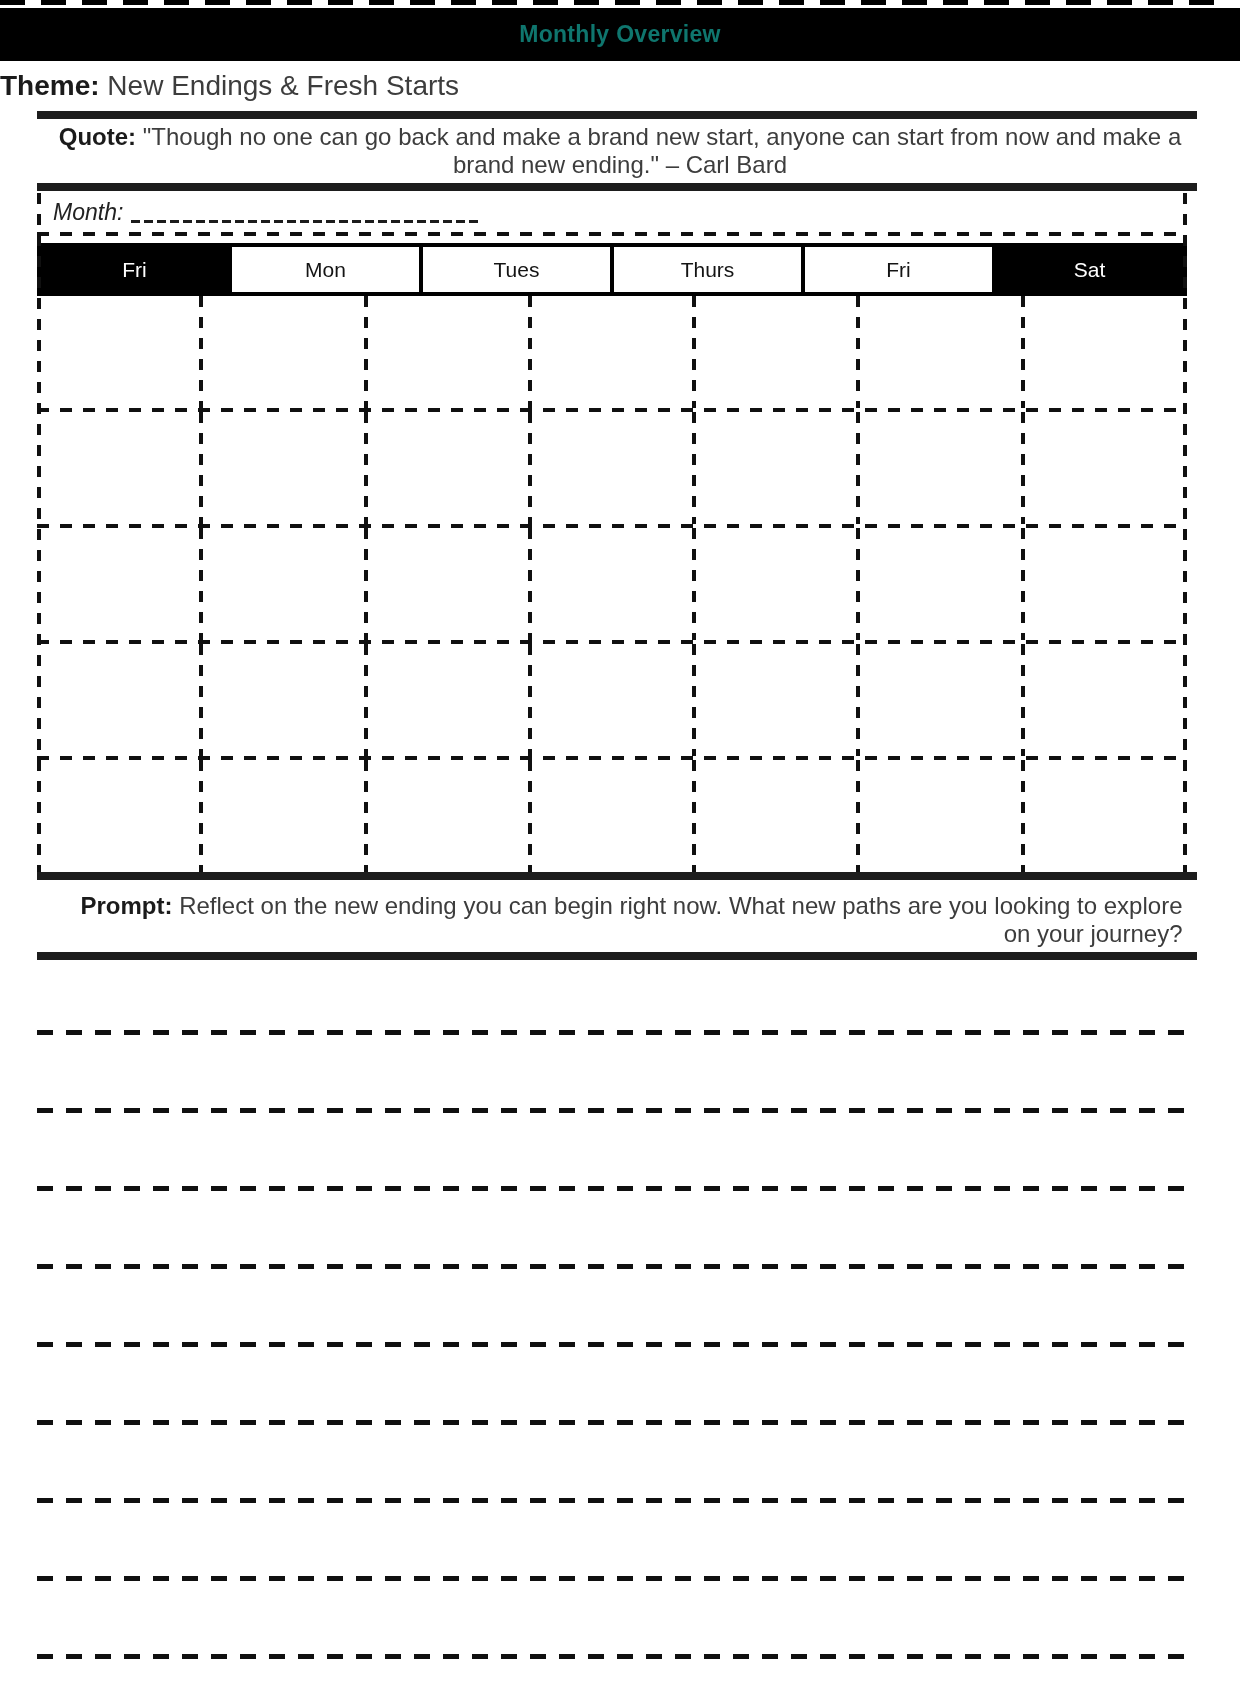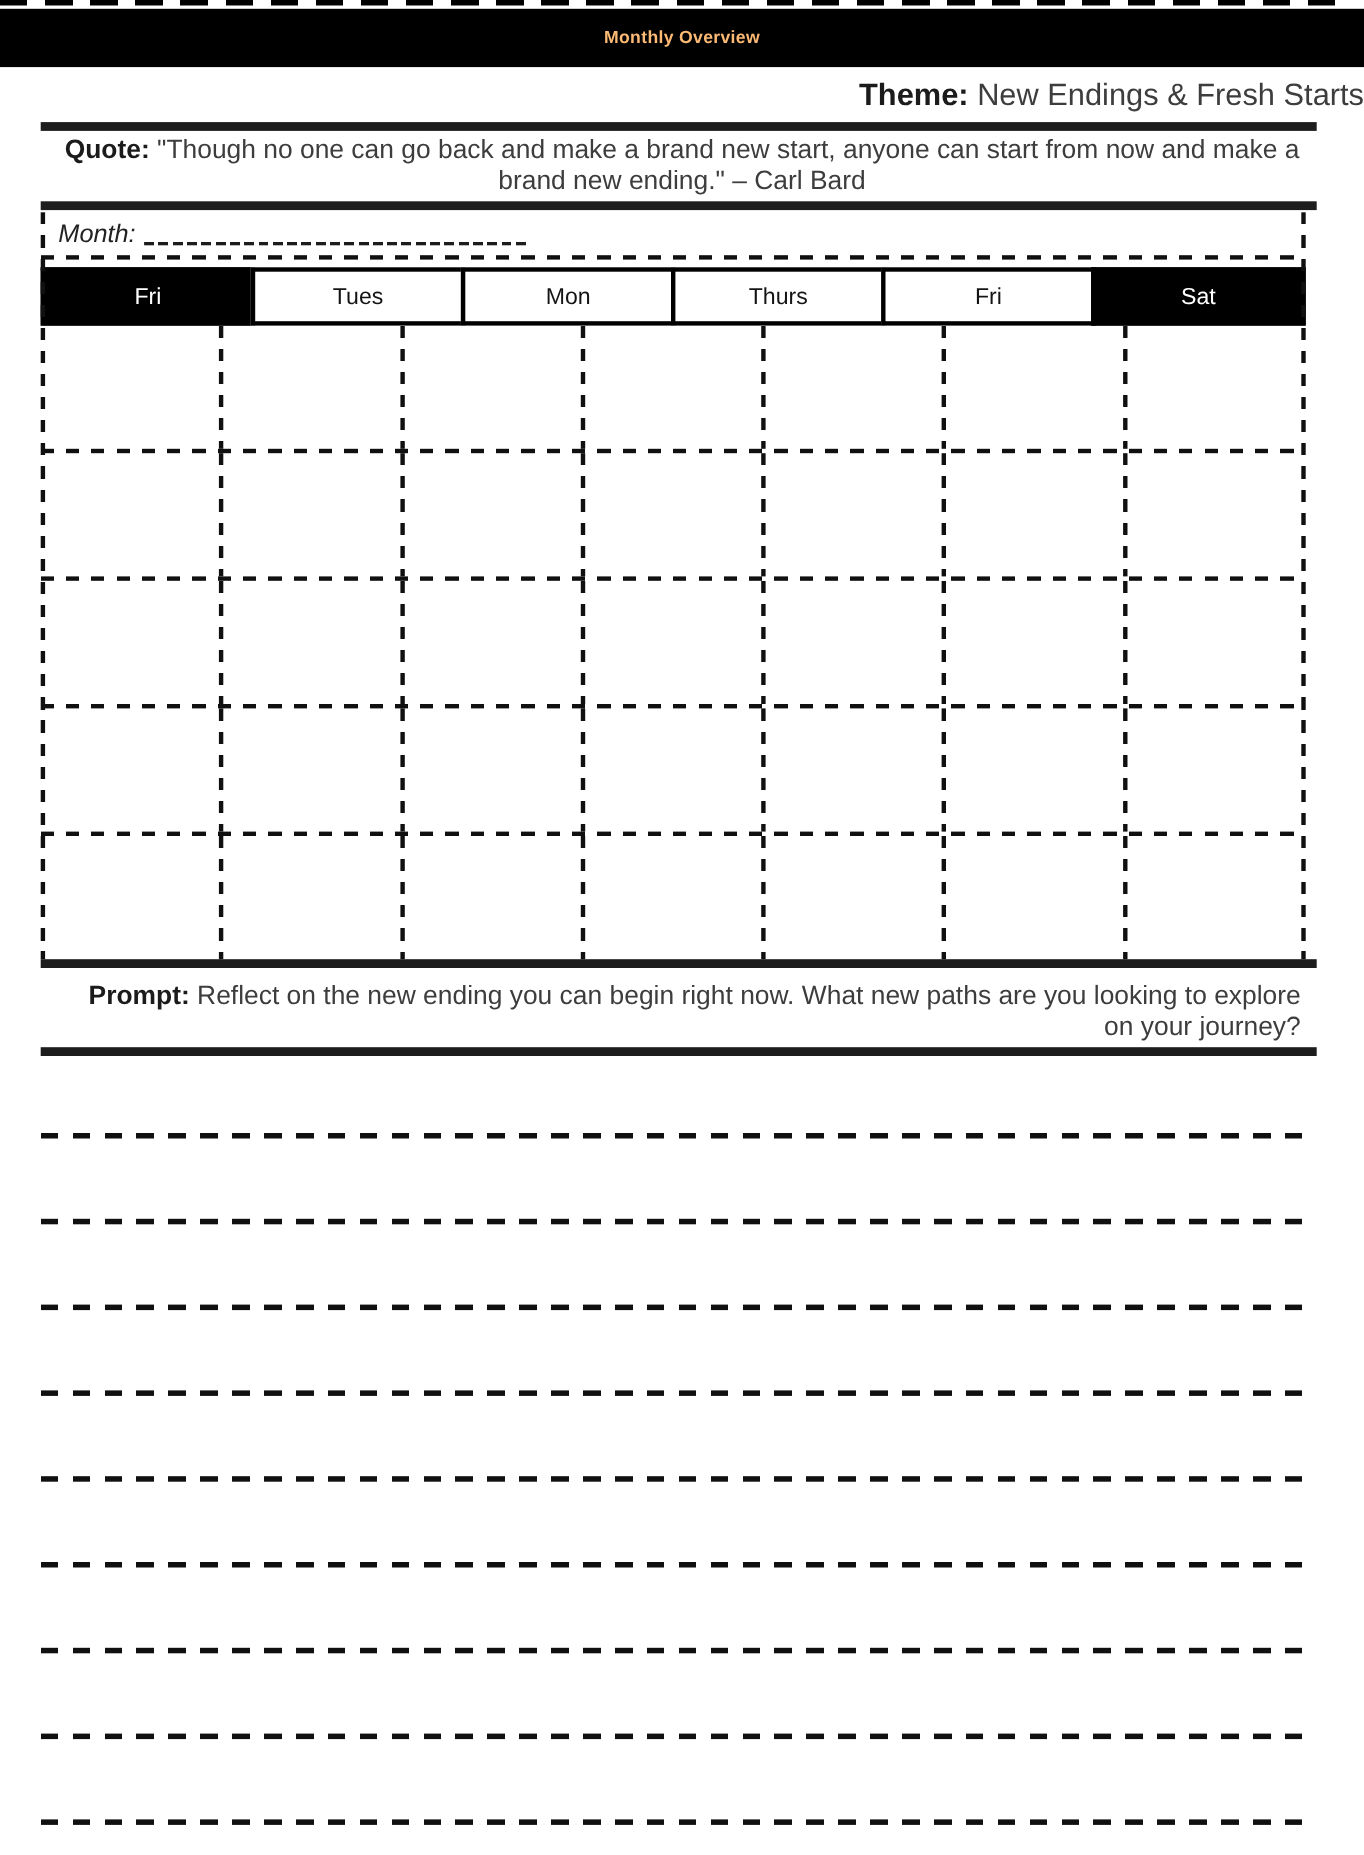--- a/index.html
+++ b/index.html
@@ -15,25 +15,25 @@
   }
   .divider{
     height:8px;width:1160px;margin-left:37px;background:#1d1d1d;
   }
   
   .black-bar{
     margin-top:3px;height:53px;background:#000;
     display:flex;align-items:center;justify-content:center;
   }
   .black-bar .title{
-    color:#fdba74;font-size:16px;font-weight:700;letter-spacing:.3px;
+    color:#0f766e;font-size:23px;font-weight:700;letter-spacing:.3px;
   }
   
   .theme-row{
-    height:50px;line-height:50px;text-align:right;font-size:28px;
+    height:50px;line-height:50px;text-align:left;font-size:28px;
   }
   .lbl{font-weight:700;color:#1b1b1b;}
   
   .quote-row{
     height:64px;display:flex;align-items:center;justify-content:center;
   }
   .quote-row p{
     margin:0 auto;max-width:1125px;text-align:center;
     font-size:24px;line-height:28px;
   }
@@ -122,22 +122,22 @@
 
 <div class="calendar">
   <div class="month-row">
     <span>Month:</span>
     <span class="month-blank"></span>
   </div>
   <div class="month-sep"></div>
   <div class="hdr-gap"></div>
   <div class="day-row">
       <div class="day-cell dark">Fri</div>
+      <div class="day-cell">Mon</div>
       <div class="day-cell">Tues</div>
-      <div class="day-cell">Mon</div>
       <div class="day-cell">Thurs</div>
       <div class="day-cell">Fri</div>
       <div class="day-cell dark">Sat</div>
     </div>
   <div>
       <div class="week">
         <div class="cell"></div>
         <div class="cell"></div>
         <div class="cell"></div>
         <div class="cell"></div>

